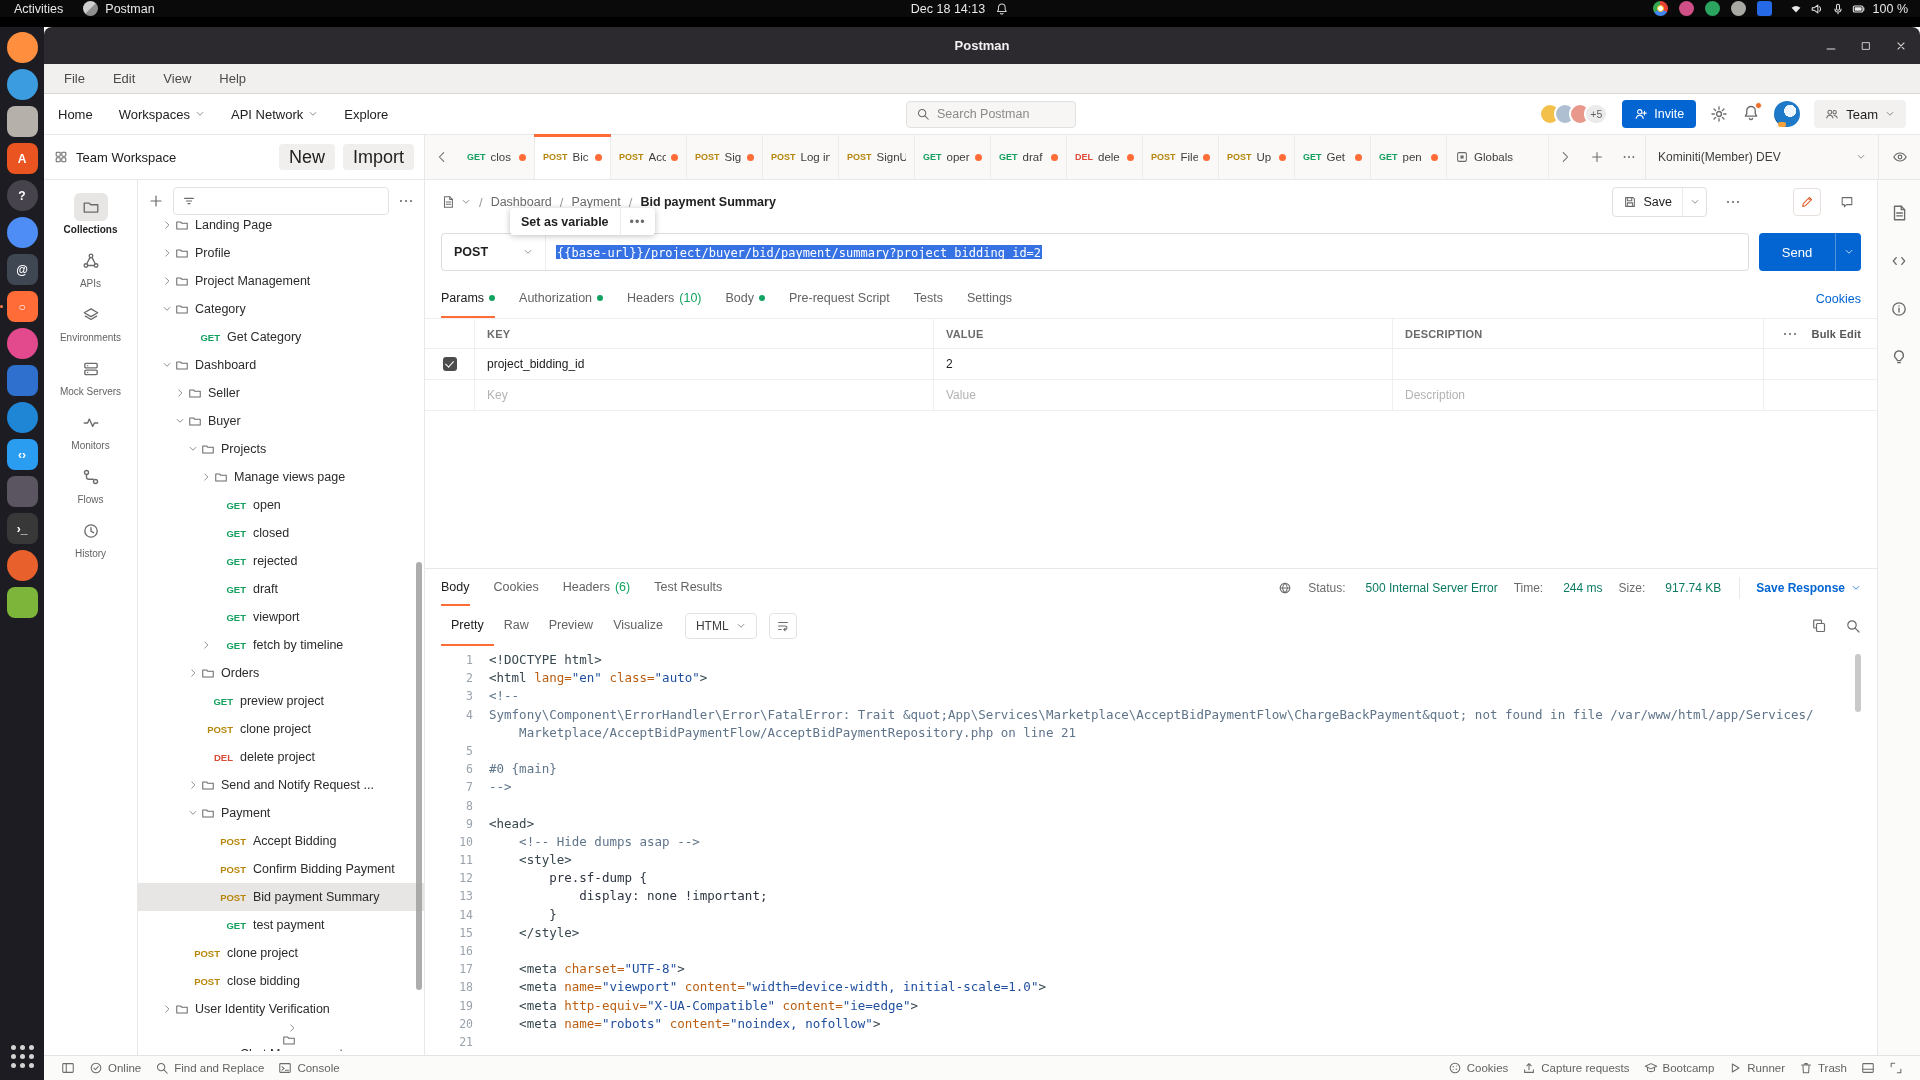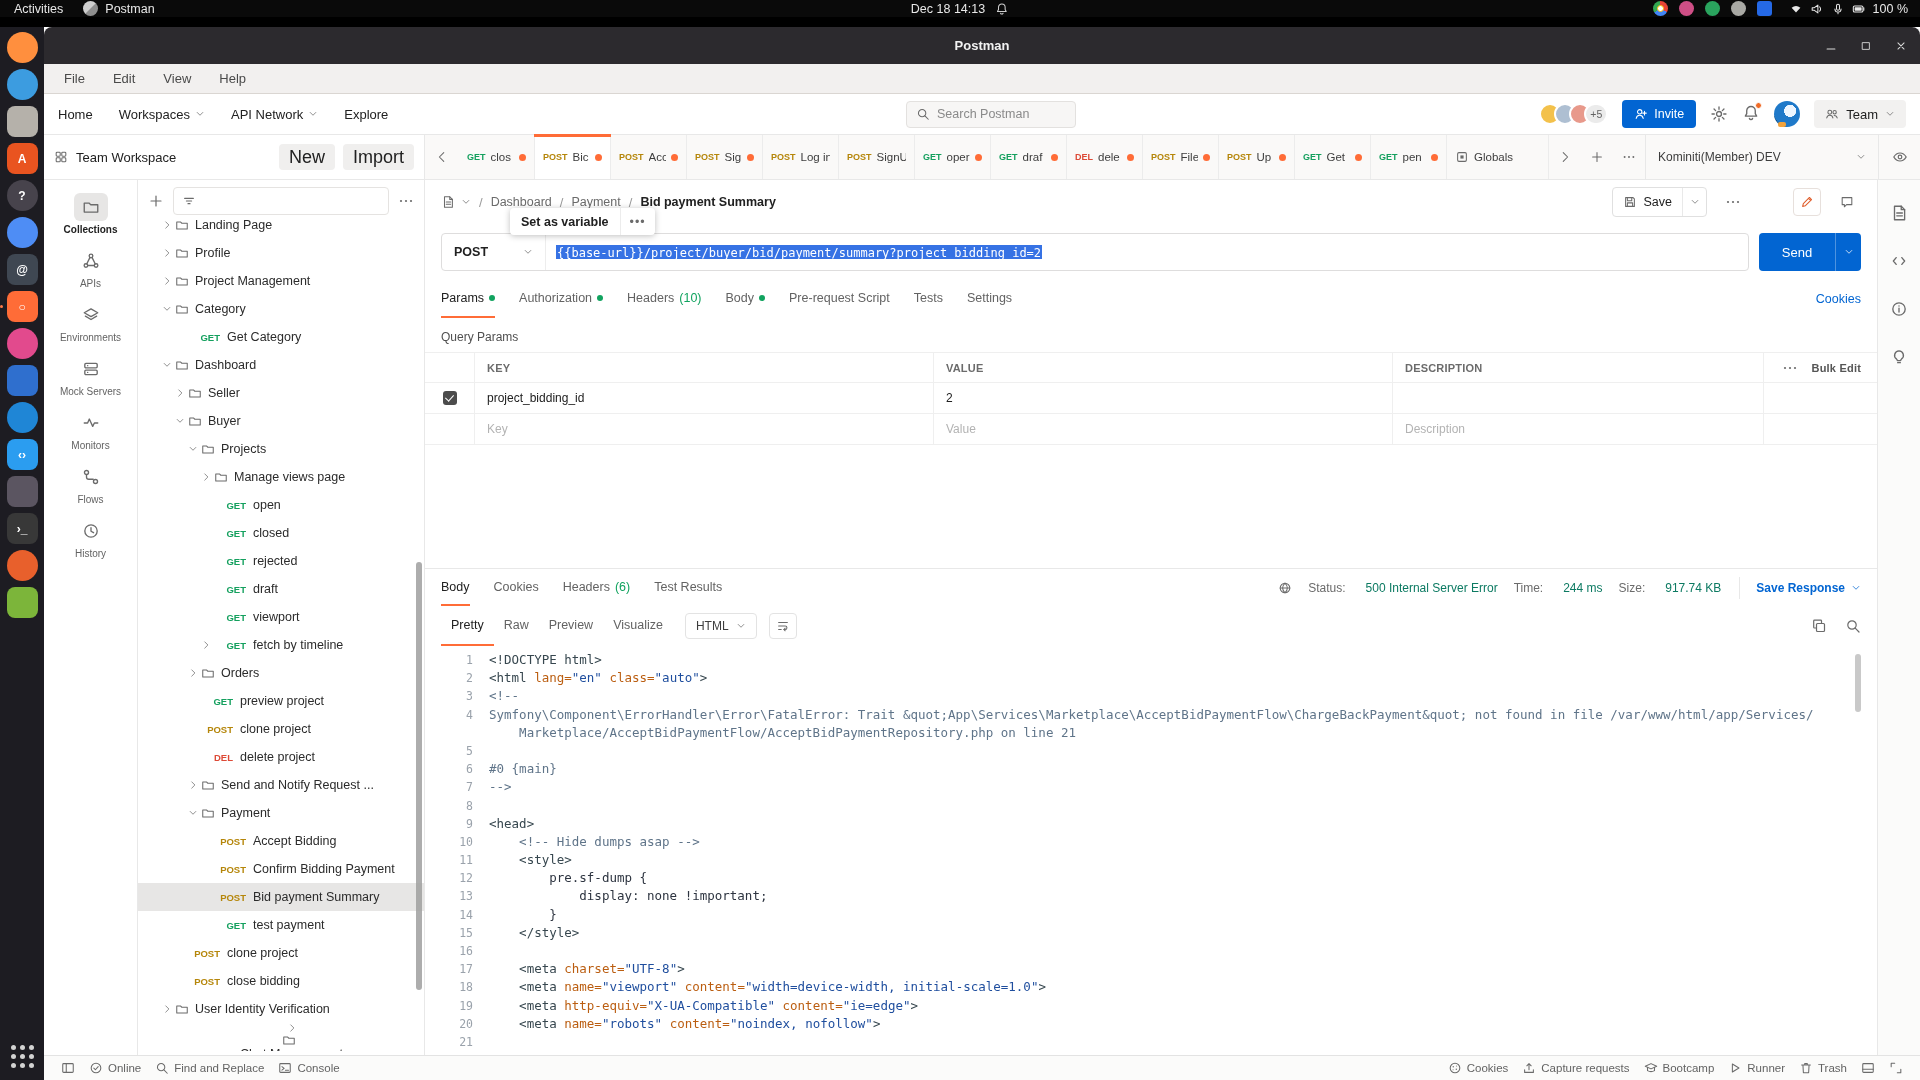--- a/index.html
+++ b/index.html
@@ -1045,21 +1045,20 @@
               </span>
               <span class="reqtab">
                 <span>Tests</span>
               </span>
               <span class="reqtab">
                 <span>Settings</span>
               </span>
               <span class="cookies-link">Cookies</span>
             </div>
 
-          <div class="qp-title">Query Params</div>
 
           <div class="ptable">
             <div class="prow hdr">
               <span class="pcell c-cb"></span>
               <span class="pcell c-key">KEY</span>
               <span class="pcell c-val">VALUE</span>
               <span class="pcell c-desc">DESCRIPTION</span>
               <span class="pcell c-act">
                 <span class="ic s16">
                     <svg viewBox="0 0 16 16" fill="none" stroke="currentColor" stroke-width="1.2" stroke-linecap="round" stroke-linejoin="round">

